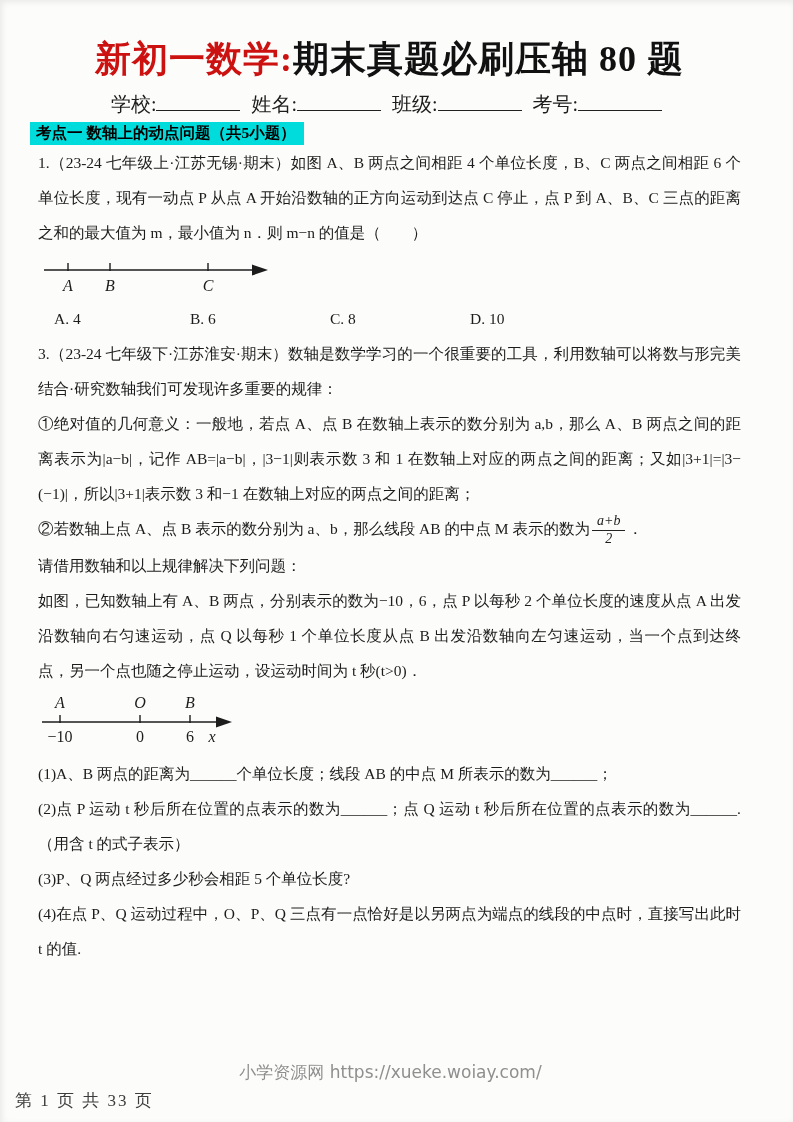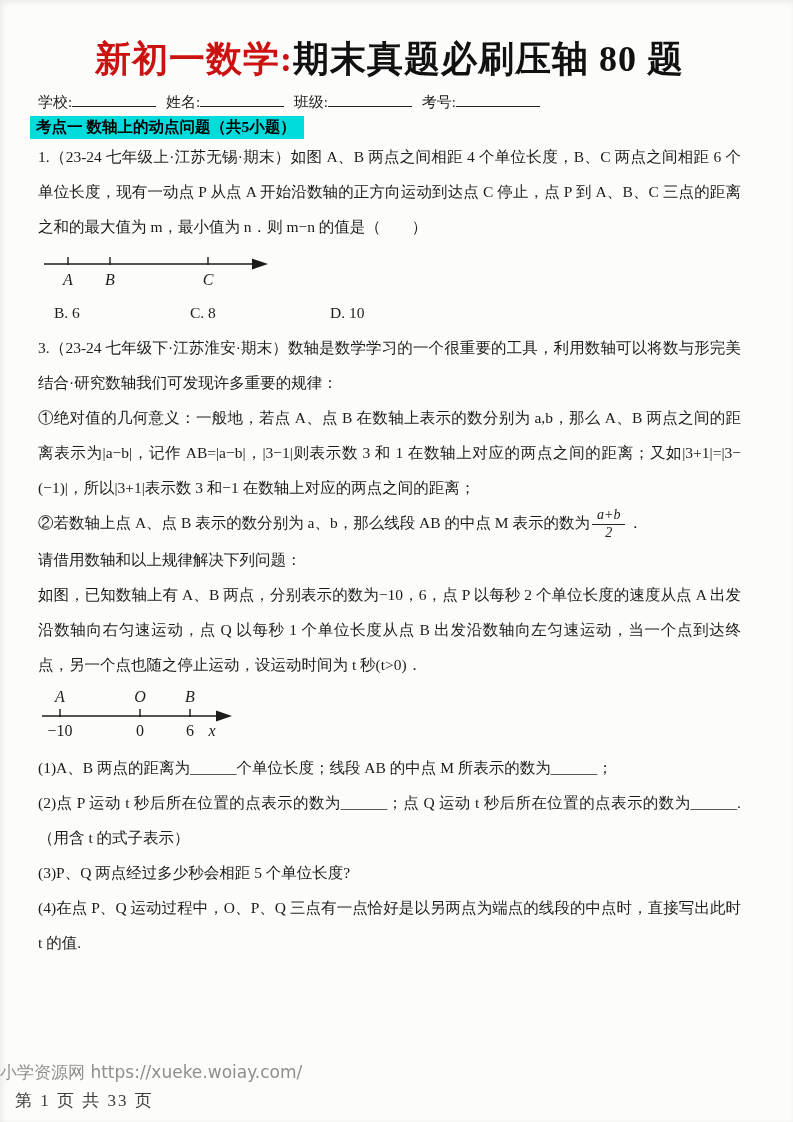--- a/index.html
+++ b/index.html
@@ -22,22 +22,22 @@
     margin:0 0 10px 0;
     text-align:center;
     font-size:36px;
     font-weight:bold;
     letter-spacing:1px;
     line-height:1.2;
   }
   .title .red{color:#cc1111;}
   .title .black{color:#111111;}
   .info-line{
-    text-align:left;
-    font-size:15px;
+    text-align:center;
+    font-size:20px;
     margin:2px 0 4px 0;
     white-space:nowrap;
   }
   .info-line .blank{
     display:inline-block;
     width:84px;
     border-bottom:1.5px solid #222;
     height:15px;
     margin-right:6px;
   }
@@ -85,20 +85,21 @@
     line-height:1.2;
     font-style:italic;
     margin:0 2px;
   }
   .frac .num{display:block;border-bottom:1.2px solid #222;padding:0 5px;}
   .frac .den{display:block;}
   .footer-site{
     position:absolute;
     left:0;right:12px;
     bottom:38px;
+    text-align:center;
     font-family:"DejaVu Sans","Liberation Sans",sans-serif;
     font-size:17px;
     color:#8f8f8f;
   }
   .footer-page{
     position:absolute;
     left:15px;
     bottom:10px;
     font-size:17px;
     color:#3d3d3d;
@@ -132,20 +133,21 @@
     <path class="head" d="M228,14 L212,8.5 L212,19.5 Z"></path>
     <line x1="28" y1="7" x2="28" y2="15"></line>
     <line x1="70" y1="7" x2="70" y2="15"></line>
     <line x1="168" y1="7" x2="168" y2="15"></line>
     <text x="28" y="35" text-anchor="middle">A</text>
     <text x="70" y="35" text-anchor="middle">B</text>
     <text x="168" y="35" text-anchor="middle">C</text>
   </svg>
 
   <div class="options">
+    <span>A. 4</span>
     <span>B. 6</span>
     <span>C. 8</span>
     <span>D. 10</span>
   </div>
 
 
   <p class="para">3.（23-24 七年级下·江苏淮安·期末）数轴是数学学习的一个很重要的工具，利用数轴可以将数与形完美结合·研究数轴我们可发现许多重要的规律：</p>
 
   <p class="para">①绝对值的几何意义：一般地，若点 A、点 B 在数轴上表示的数分别为 a,b，那么 A、B 两点之间的距离表示为|a−b|，记作 AB=|a−b|，|3−1|则表示数 3 和 1 在数轴上对应的两点之间的距离；又如|3+1|=|3−(−1)|，所以|3+1|表示数 3 和−1 在数轴上对应的两点之间的距离；</p>
 

